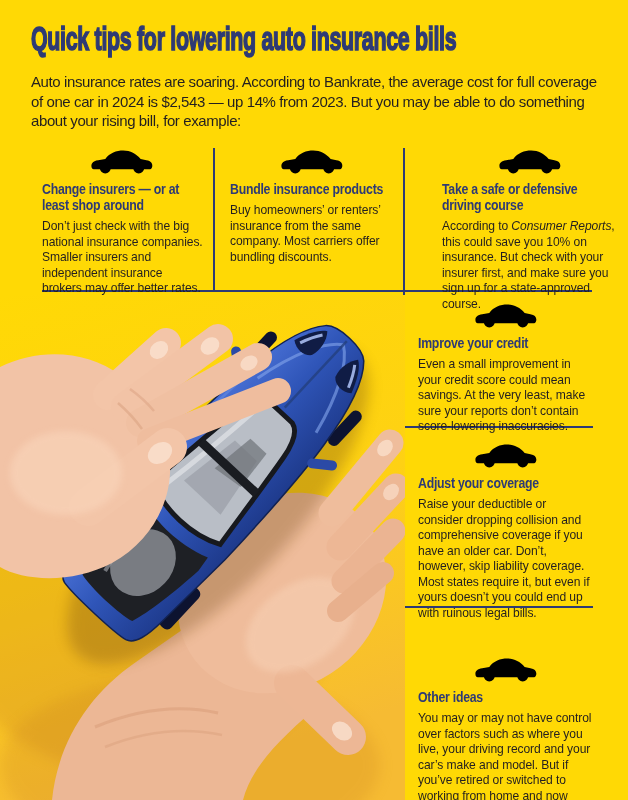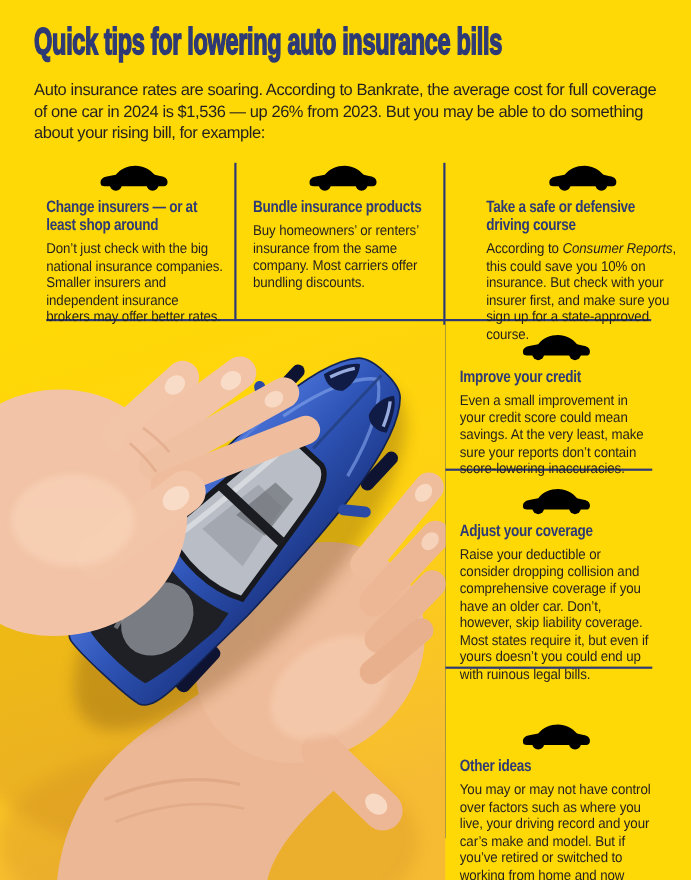--- a/index.html
+++ b/index.html
@@ -59,21 +59,21 @@
     <circle class="hub" cx="24" cy="31" r="3.6"></circle>
     <circle class="body" cx="76" cy="31" r="8.5"></circle>
     <circle class="hub" cx="76" cy="31" r="3.6"></circle>
   </symbol>
 </svg>
 
 <div class="page">
 
   <h1 class="title"><span class="squeeze">Quick tips for lowering auto insurance bills</span></h1>
 
-  <p class="intro">Auto insurance rates are soaring. According to Bankrate, the average cost for full coverage of one car in 2024 is $1,536 — up 26% from 2023. But you may be able to do something about your rising bill, for example:</p>
+  <p class="intro">Auto insurance rates are soaring. According to Bankrate, the average cost for full coverage of one car in 2024 is $2,543 — up 14% from 2023. But you may be able to do something about your rising bill, for example:</p>
 
   <div class="rule v1"></div>
   <div class="rule v2"></div>
   <div class="rule h1"></div>
   <div class="rule h2"></div>
   <div class="rule h3"></div>
 
   <section class="tip t2">
     <svg class="car-icon">
         <use href="#car-shape"></use>

